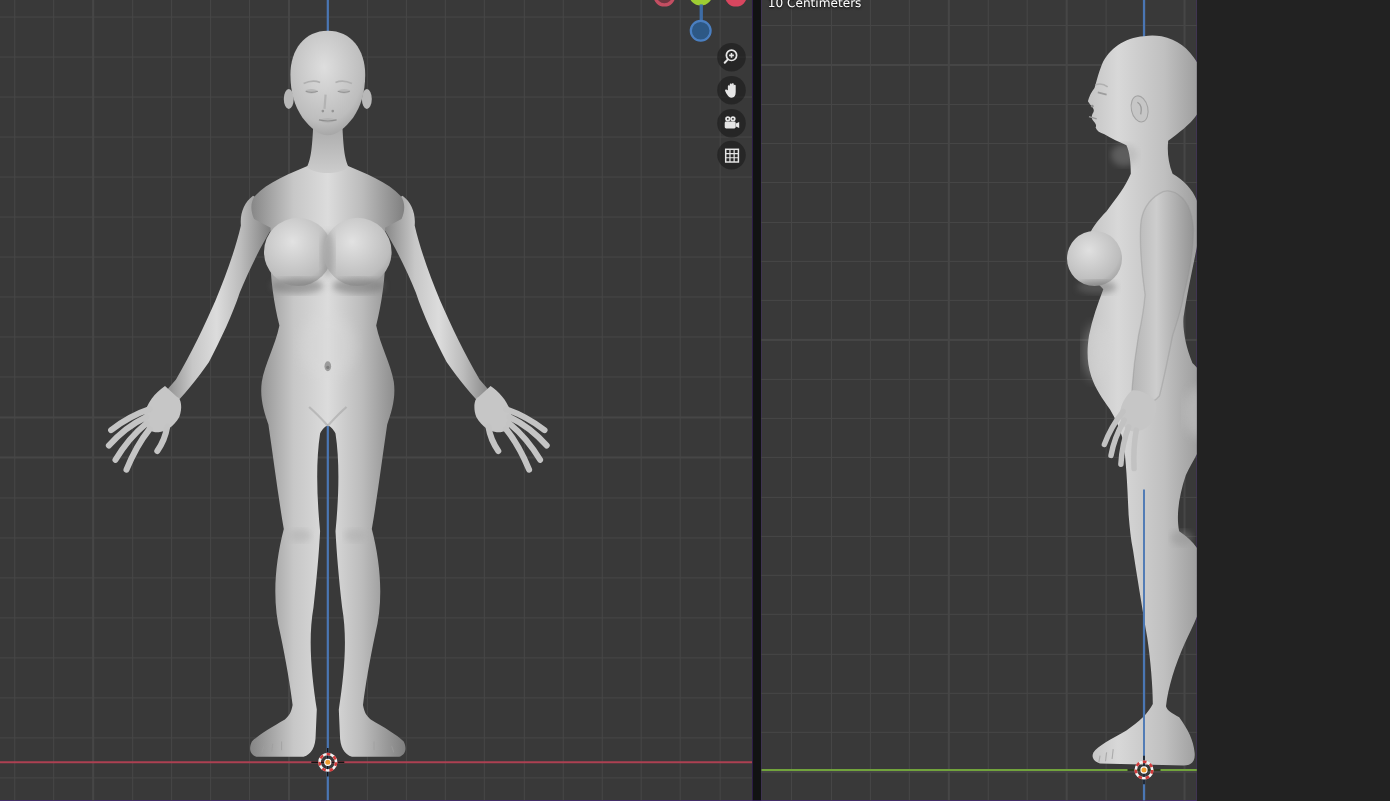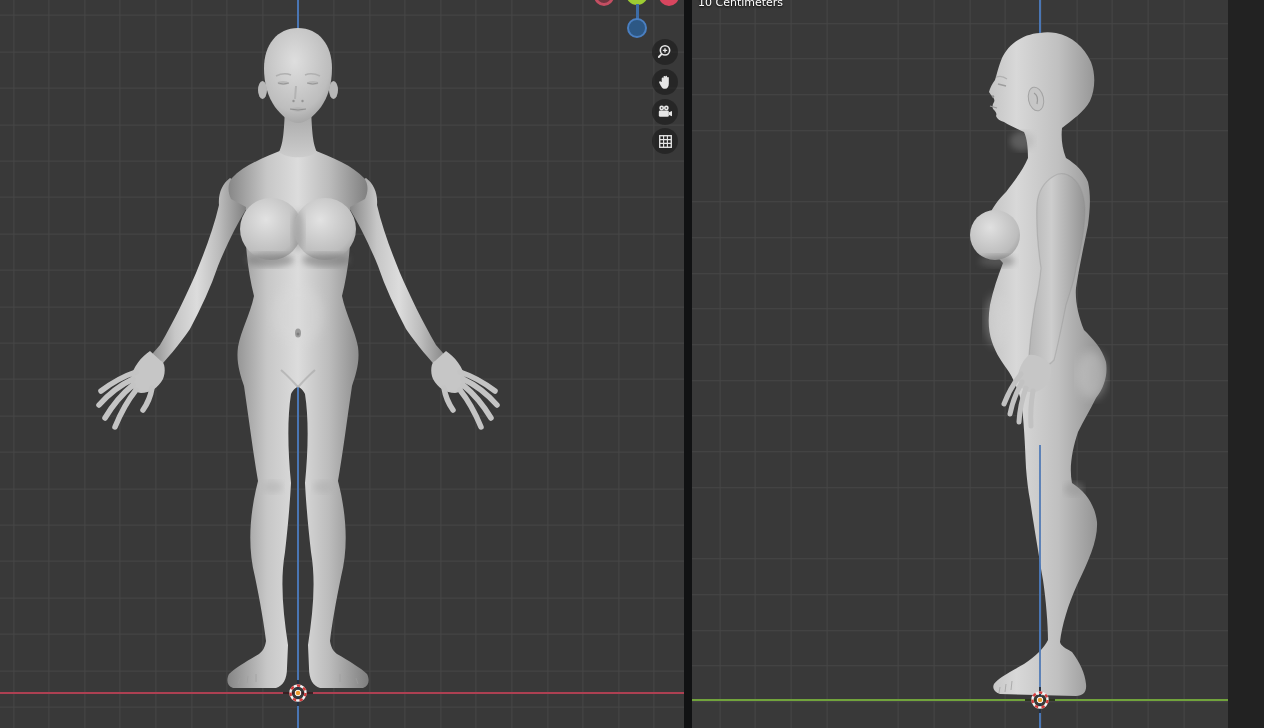--- a/index.html
+++ b/index.html
@@ -1,16 +1,16 @@
 <!DOCTYPE html>
 <html><head>
 <meta charset="utf-8">
 <style>
   html,body{margin:0;padding:0;background:#222;}
-  #stage{position:relative;width:1228px;height:728px;overflow:hidden;
+  #stage{position:relative;width:1088px;height:728px;overflow:hidden;
          font-family:"DejaVu Sans","Liberation Sans",sans-serif;background:#6d28d9;}
   .viewport{position:absolute;top:0;height:728px;background-color:#393939;overflow:hidden;}
   #vp-front{left:0;width:684px;
     background-image:
       repeating-linear-gradient(to right, transparent 0 34.6px, #464646 34.6px 35.6px),
       repeating-linear-gradient(to bottom, transparent 0 35.4px, #464646 35.4px 36.4px);
     background-position:-21.6px -20.4px;}
   #vp-side{left:692px;width:572px;
     background-image:
       repeating-linear-gradient(to right, transparent 0 34.7px, #464646 34.7px 35.7px),

